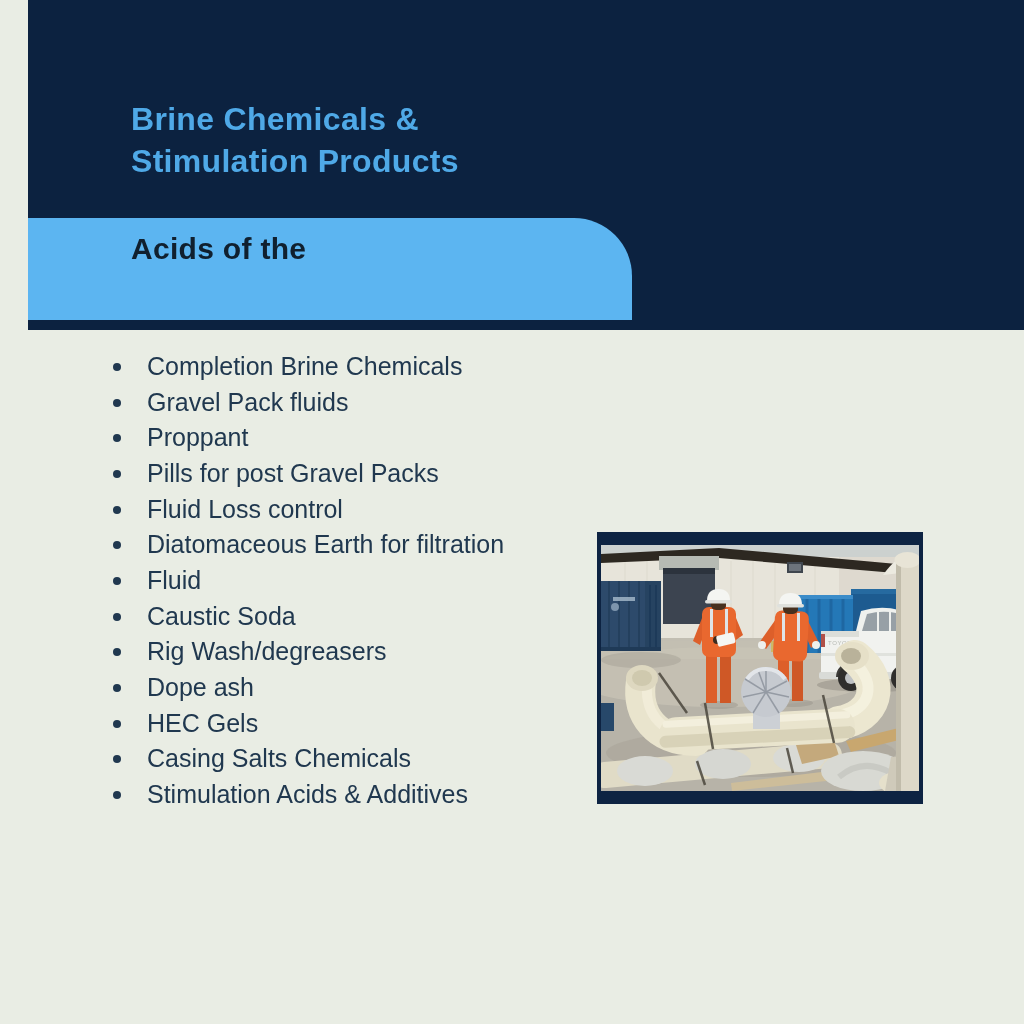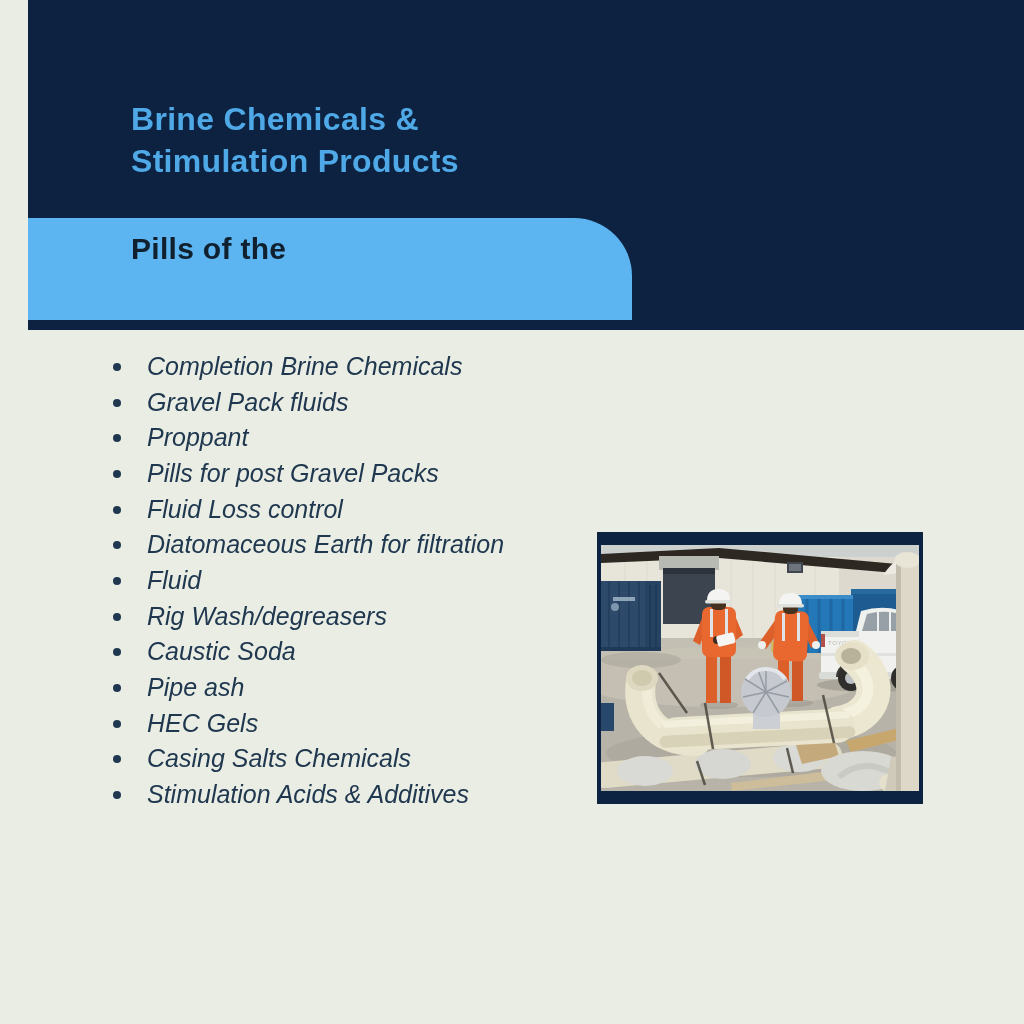--- a/index.html
+++ b/index.html
@@ -7,55 +7,55 @@
   .page{position:relative;width:1024px;height:1024px;background:#e9ede4;overflow:hidden;}
   .navy-top{position:absolute;left:0;top:0;width:1024px;height:330px;background:#0c2240;margin-left:28px;}
   .title{position:absolute;left:103px;top:98px;color:#4fa9e7;font-weight:bold;
          font-size:32px;line-height:42px;letter-spacing:.3px;}
   .banner{position:absolute;left:0;top:218px;width:604px;height:102px;background:#5cb5f1;
           border-radius:0 58px 0 0;}
   .banner-text{position:absolute;left:103px;top:11px;color:#10202f;font-weight:bold;
                font-size:30px;line-height:39px;letter-spacing:.3px;}
   .chem-list{position:absolute;left:103px;top:349px;margin:0;padding:0;list-style:none;
              color:#20384f;font-size:25px;line-height:35.65px;}
-  .chem-list li{position:relative;padding-left:44px;font-style:italic;}
+  .chem-list li{position:relative;padding-left:44px;}
   .chem-list li::before{content:"";position:absolute;left:10px;top:14px;width:8px;height:8px;
              border-radius:50%;background:#20384f;}
   .photo-frame{position:absolute;left:597px;top:532px;width:326px;height:272px;
                background:#0d2342;box-sizing:border-box;padding:13px 4px;margin:0;}
   .photo-frame svg{display:block;}
 </style>
 </head>
 <body>
 
 <div class="page">
 
   <div class="navy-top">
     <div class="title">
       <span>Brine Chemicals &amp;</span><br>
       <span>Stimulation Products</span>
     </div>
     <div class="banner">
       <div class="banner-text">
-        <span>Pills of the</span><br>
+        <span>Acids of the</span><br>
       </div>
     </div>
   </div>
 
   <ul class="chem-list">
       <li>Completion Brine Chemicals</li>
       <li>Gravel Pack fluids</li>
       <li>Proppant</li>
       <li>Pills for post Gravel Packs</li>
       <li>Fluid Loss control</li>
       <li>Diatomaceous Earth for filtration</li>
       <li>Fluid</li>
+      <li>Caustic Soda</li>
       <li>Rig Wash/degreasers</li>
-      <li>Caustic Soda</li>
-      <li>Pipe ash</li>
+      <li>Dope ash</li>
       <li>HEC Gels</li>
       <li>Casing Salts Chemicals</li>
       <li>Stimulation Acids &amp; Additives</li>
     </ul>
 
   <figure class="photo-frame" aria-label="Two workers in orange coveralls and white hard hats inspecting wrapped cream pipe fittings in a yard with shipping containers, a warehouse and a white pickup truck">
     <svg viewBox="0 0 318 246" width="318" height="246">
 
       <rect x="0" y="0" width="318" height="246" fill="#ccd1cf"></rect>
 

